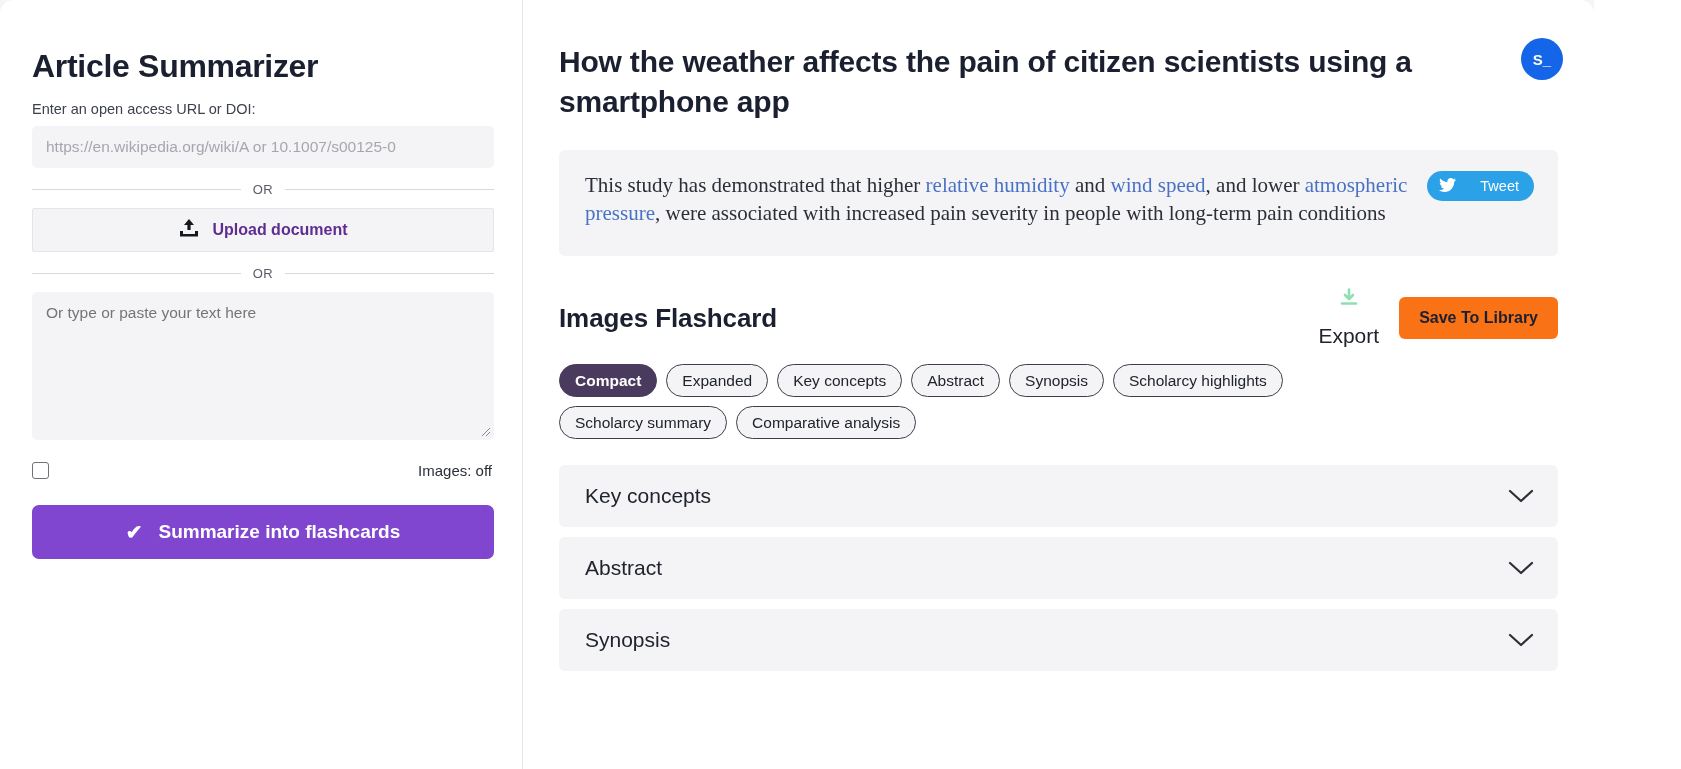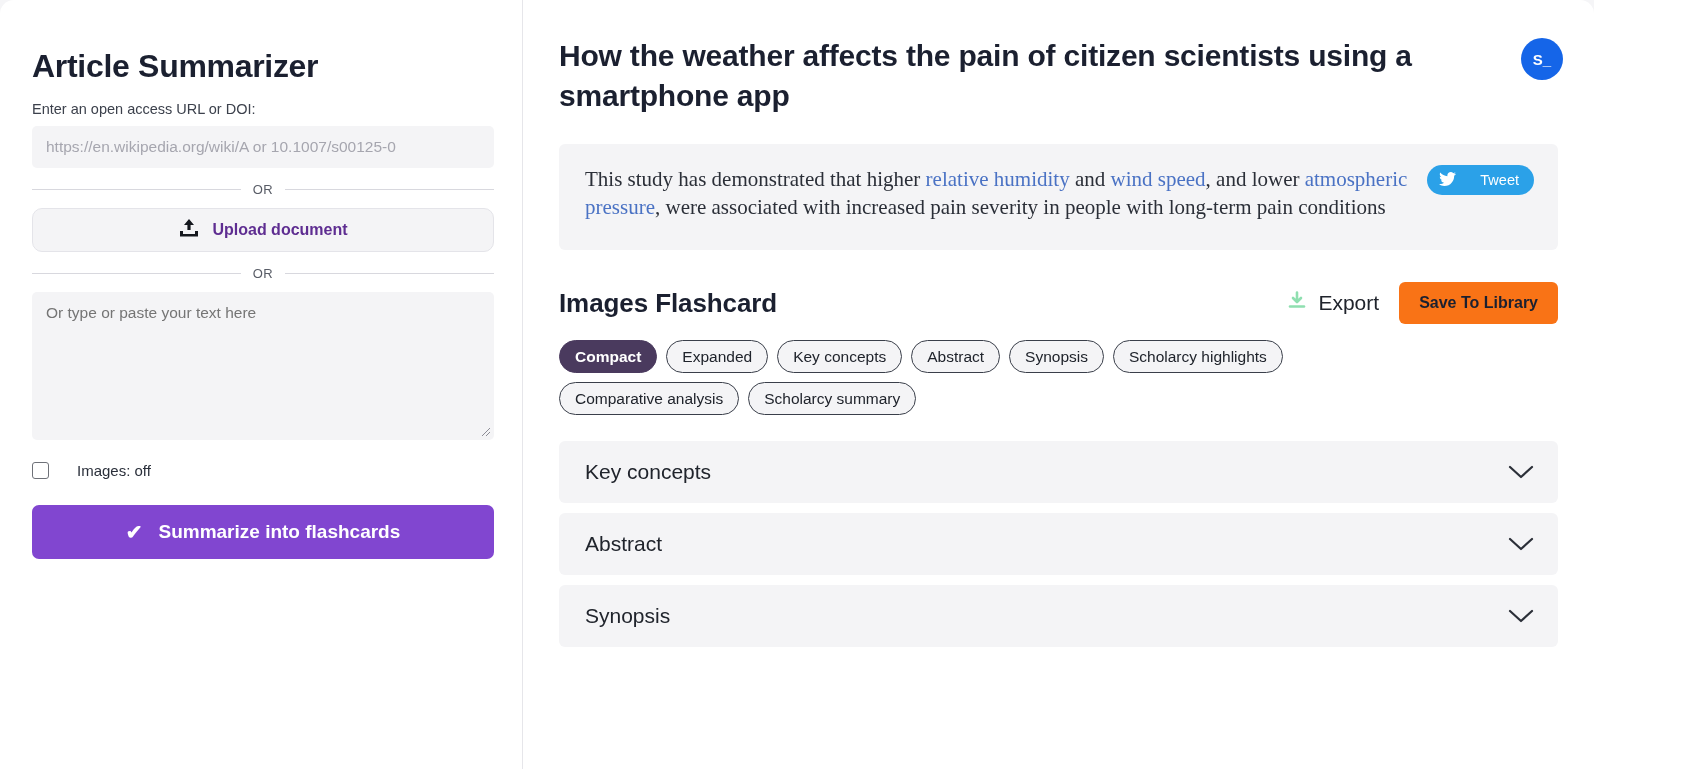--- a/index.html
+++ b/index.html
@@ -70,21 +70,21 @@
     width: 462px;
     margin: 14px 0 11px 0;
   }
   .or-line { flex: 1; height: 1px; background: #d8d8de; }
   .or-text { font-size: 13px; color: #585c66; letter-spacing: 0.4px; }
   .upload-btn {
     width: 462px;
     height: 44px;
     background: #f4f4f6;
     border: 1px solid #e4e4e9;
-    border-radius: 10px;
+    border-radius: 2px;
     display: flex;
     align-items: center;
     justify-content: center;
     gap: 12px;
     cursor: pointer;
   }
   .upload-btn-label {
     font-size: 16px;
     font-weight: bold;
     color: #5e2d91;
@@ -110,20 +110,21 @@
     position: absolute;
     right: 3px; bottom: 3px;
     width: 12px; height: 12px;
     pointer-events: none;
   }
   .checkbox-row {
     display: flex;
     align-items: center;
     gap: 28px;
     margin: 22px 0 0 0;
+    justify-content: space-between;
   }
   .cbox {
     width: 17px; height: 17px;
     border: 1.6px solid #6e7178;
     border-radius: 3px;
     background: #fff;
     cursor: pointer;
   }
   .cbox-label { font-size: 15px; color: #2a2f3a; }
   .summarize-btn {
@@ -155,21 +156,21 @@
     position: relative;
     overflow: hidden;
   }
   .paper-title {
     font-size: 30px;
     font-weight: bold;
     color: #1b2030;
     line-height: 1.34;
     letter-spacing: -0.2px;
     max-width: 880px;
-    margin: 6px 0 0 0;
+    margin: 12px 0 0 0;
   }
   .avatar {
     position: absolute;
     top: 38px; right: 31px;
     width: 42px; height: 42px;
     border-radius: 50%;
     background: #1565e8;
     color: #ffffff;
     font-size: 15px;
     font-weight: bold;
@@ -235,20 +236,21 @@
     display: flex;
     align-items: center;
     gap: 11px;
     background: none;
     border: none;
     font-size: 21px;
     color: #20242c;
     cursor: pointer;
     font-family: "Liberation Sans", sans-serif;
     padding: 0;
+    flex-direction: column;
   }
   .save-btn {
     background: #f97316;
     border: none;
     border-radius: 6px;
     height: 42px;
     padding: 0 20px;
     font-size: 16px;
     font-weight: bold;
     color: #1b2030;
@@ -390,22 +392,22 @@
       </div>
     </div>
 
     <div class="pills">
         <button class="pill active">Compact</button>
         <button class="pill">Expanded</button>
         <button class="pill">Key concepts</button>
         <button class="pill">Abstract</button>
         <button class="pill">Synopsis</button>
         <button class="pill">Scholarcy highlights</button>
+        <button class="pill">Scholarcy summary</button>
         <button class="pill">Comparative analysis</button>
-        <button class="pill">Scholarcy summary</button>
       </div>
 
     <div class="accordions">
         <div class="acc">
           <span class="acc-label">Key concepts</span>
           <svg class="acc-chev" width="26" height="16" viewBox="0 0 26 16">
             <path d="M2 3 L13 13 L24 3" stroke="#2b2f38" stroke-width="2.2" fill="none" stroke-linecap="round" stroke-linejoin="round"></path>
           </svg>
         </div>
         <div class="acc">

